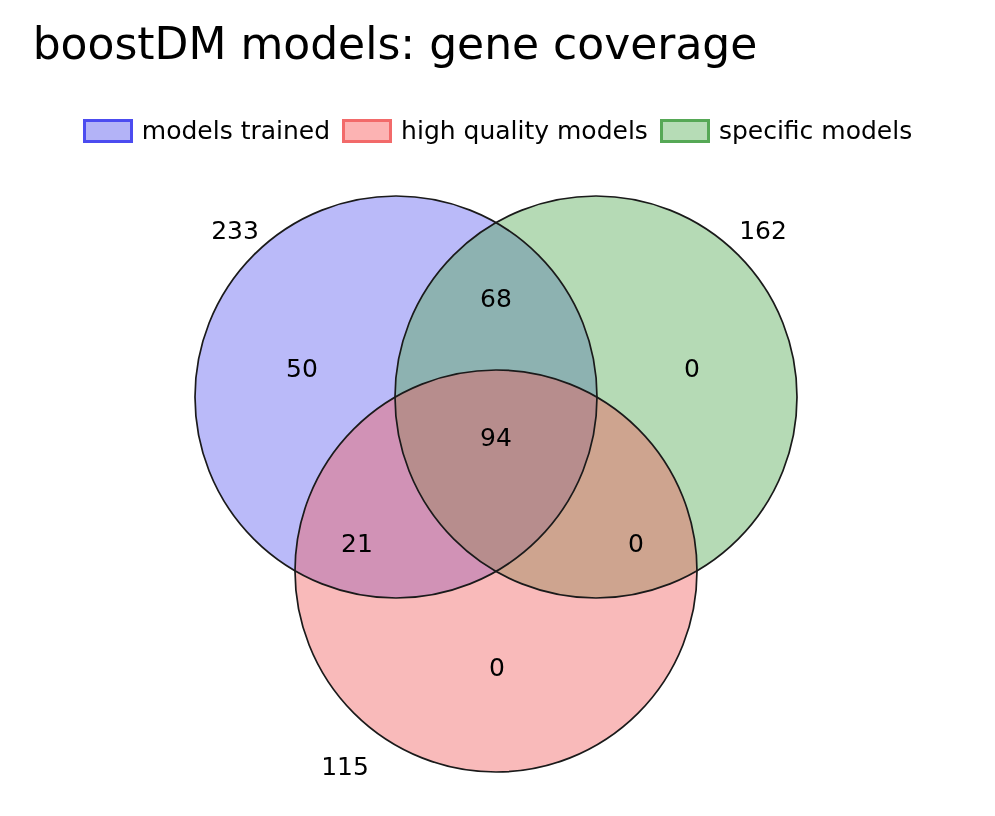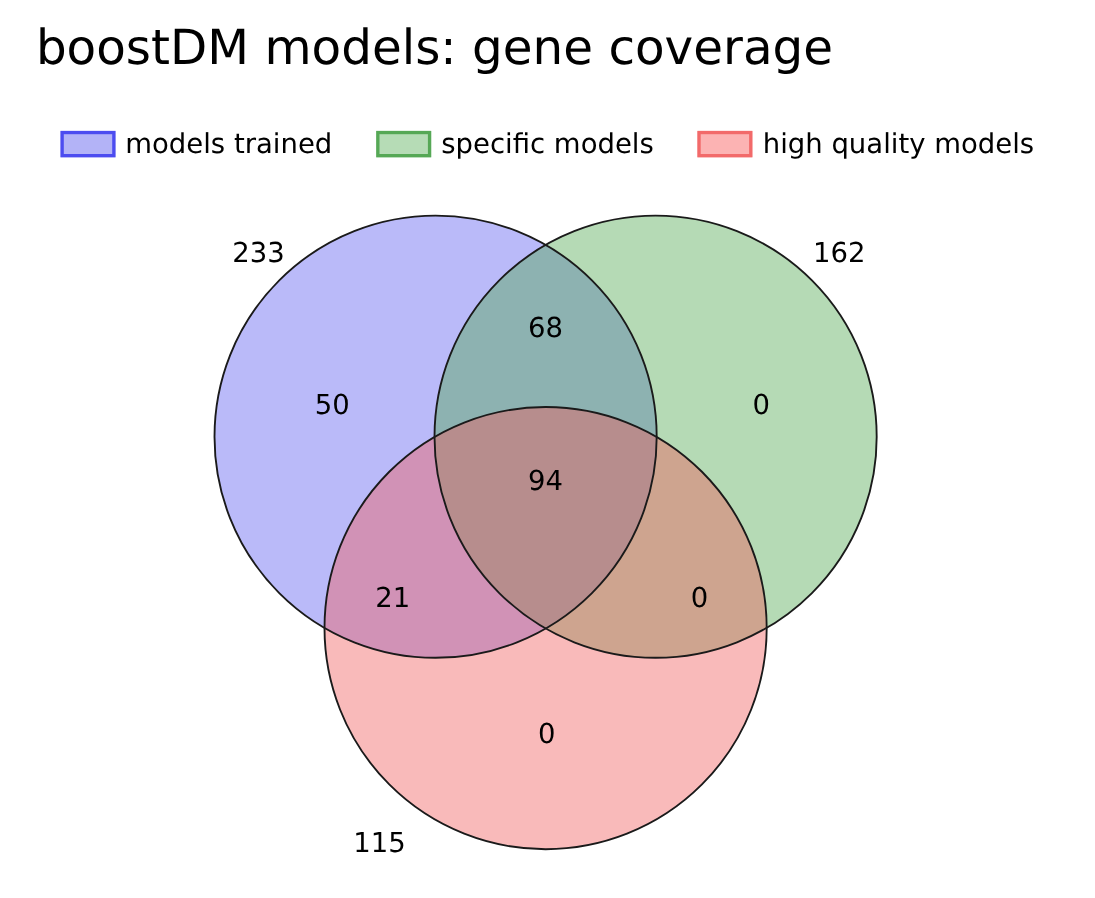--- a/index.html
+++ b/index.html
@@ -34,21 +34,21 @@
   }
   #legend {
     position: absolute;
     top: 116px;
     left: 0;
     width: 995px;
     display: flex;
     flex-direction: row;
     justify-content: center;
     align-items: center;
-    gap: 40px;
+    gap: 12px;
   }
   .legend-entry {
     display: flex;
     flex-direction: row;
     align-items: center;
     gap: 9px;
   }
   .legend-swatch {
     width: 50px;
     height: 24px;
@@ -88,26 +88,26 @@
 <div id="figure">
 
   <div id="chart-title">boostDM models: gene coverage</div>
 
   <div id="legend">
     <div class="legend-entry">
       <span class="legend-swatch" style="background-color: rgb(179, 179, 247); border-color: rgb(76, 76, 240);"></span>
       <span class="legend-label">models trained</span>
     </div>
     <div class="legend-entry">
+      <span class="legend-swatch" style="background-color: rgb(252, 179, 179); border-color: rgb(242, 106, 106);"></span>
+      <span class="legend-label">high quality models</span>
+    </div>
+    <div class="legend-entry">
       <span class="legend-swatch" style="background-color: rgb(182, 220, 182); border-color: rgb(86, 168, 86);"></span>
       <span class="legend-label">specific models</span>
-    </div>
-    <div class="legend-entry">
-      <span class="legend-swatch" style="background-color: rgb(252, 179, 179); border-color: rgb(242, 106, 106);"></span>
-      <span class="legend-label">high quality models</span>
     </div>
   </div>
 
   <svg id="venn-svg" width="995" height="816" viewBox="0 0 995 816">
 
     <g>
       <circle id="circle-a" cx="396" cy="397" r="201" fill="#5a5af0" fill-opacity="0.42"></circle>
       <circle id="circle-b" cx="596" cy="397" r="201" fill="#4ea84e" fill-opacity="0.42"></circle>
       <circle id="circle-c" cx="496" cy="571" r="201" fill="#f05a5a" fill-opacity="0.42"></circle>
     </g>

